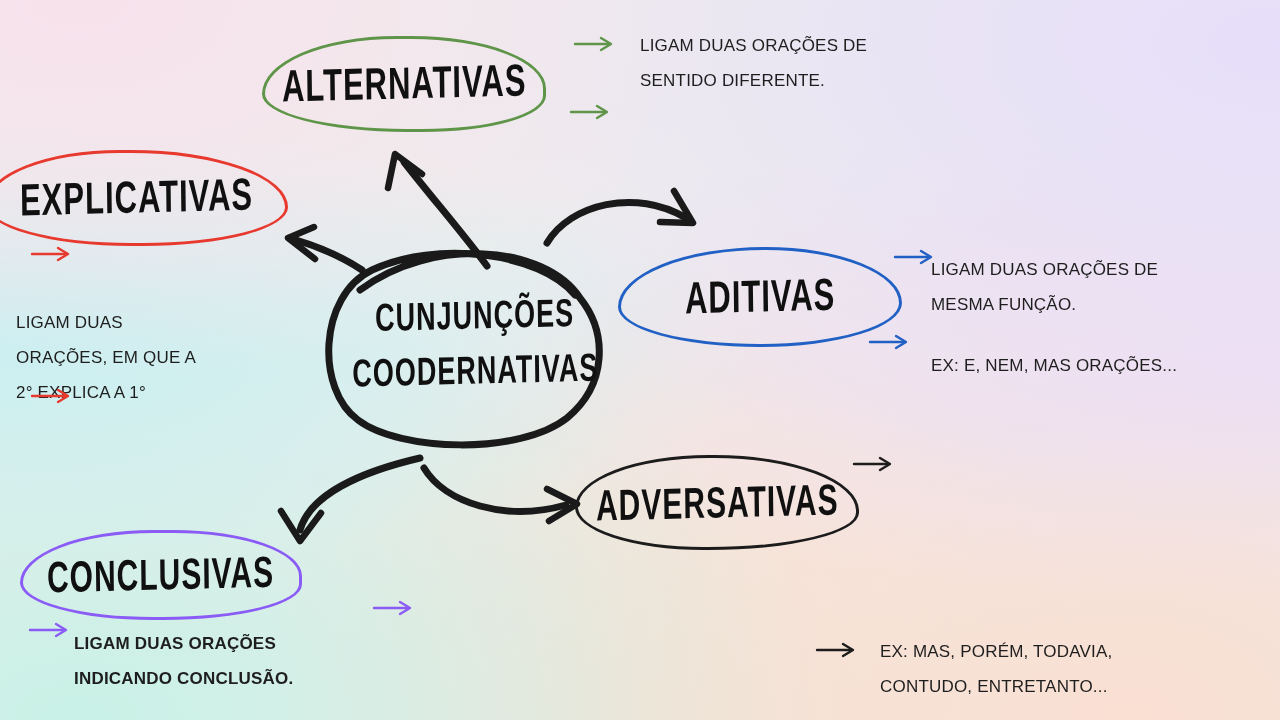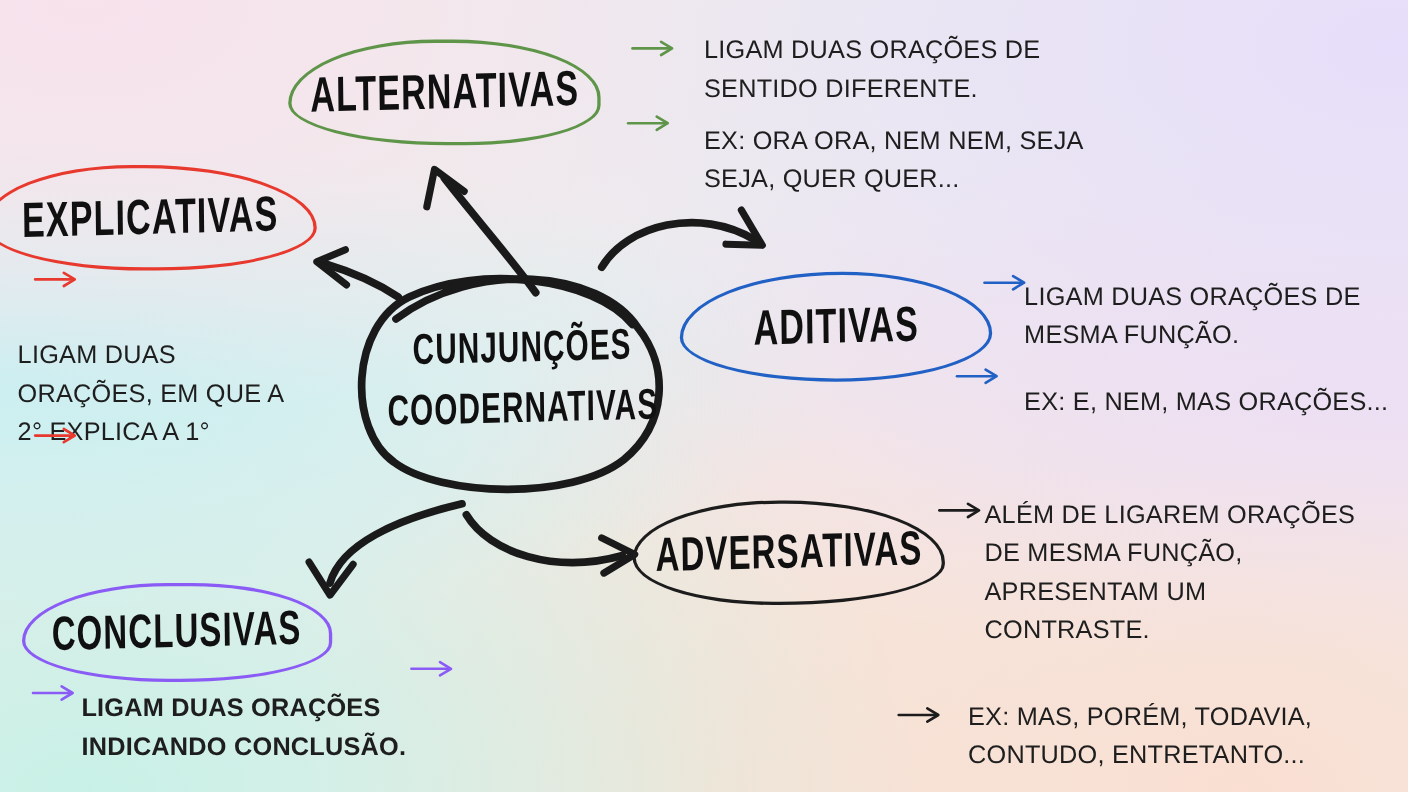--- a/index.html
+++ b/index.html
@@ -27,21 +27,21 @@
   .r3{border-radius:52% 48% 50% 50% / 60% 56% 44% 40%;}
   .r4{border-radius:48% 52% 54% 46% / 56% 60% 40% 46%;}
   .r5{border-radius:50% 48% 52% 50% / 62% 54% 42% 44%;}
   
   .hand{
     display:inline-block;color:#101010;font-weight:bold;letter-spacing:1px;
     transform:scaleY(1.45) rotate(-1deg);transform-origin:center;
     font-family:"Liberation Sans", sans-serif;white-space:pre-line;text-align:center;
   }
   .txt{
-    color:#1e1e1e;font-size:23px;line-height:35px;white-space:pre-line;
+    color:#1e1e1e;font-size:17px;line-height:35px;white-space:pre-line;
     letter-spacing:.2px;
   }
   .sarrow{display:block;}
   .sarrow path{fill:none;stroke:currentColor;stroke-width:2.4;stroke-linecap:round;stroke-linejoin:round;}
   #ink-layer{position:absolute;left:0;top:0;pointer-events:none;}
   #ink-layer path{fill:none;stroke:currentColor;stroke-linecap:round;stroke-linejoin:round;}
 </style>
 </head>
 <body>
 
@@ -80,22 +80,20 @@
   <svg class="sarrow abs" style="left: 573px; top: 36px; color: rgb(95, 149, 73);" width="48" height="16" viewBox="0 0 48 16">
     <path d="M2 8 H36"></path>
       <path d="M28 2 L38 8 L28 14"></path>
   </svg>
   <div class="txt abs" style="left:640px;top:28px;width:400px;">LIGAM DUAS ORAÇÕES DE
 SENTIDO DIFERENTE.</div>
   <svg class="sarrow abs" style="left: 569px; top: 104px; color: rgb(95, 149, 73);" width="48" height="16" viewBox="0 0 48 16">
     <path d="M2 8 H36"></path>
       <path d="M28 2 L38 8 L28 14"></path>
   </svg>
-  <div class="txt abs" style="left:640px;top:110px;width:400px;">EX: ORA ORA, NEM NEM, SEJA
-SEJA, QUER QUER...</div>
 
   <div class="blob r2" style="left: -14px; top: 150px; width: 302px; height: 96px; color: rgb(232, 57, 46);">
     <span class="hand" style="font-size:31px;">EXPLICATIVAS</span>
   </div>
   <svg class="sarrow abs" style="left: 30px; top: 246px; color: rgb(232, 57, 46);" width="48" height="16" viewBox="0 0 48 16">
     <path d="M2 8 H36"></path>
       <path d="M28 2 L38 8 L28 14"></path>
   </svg>
   <div class="txt abs" style="left:16px;top:266px;width:310px;margin-top:39px;">LIGAM DUAS
 ORAÇÕES, EM QUE A
@@ -120,24 +118,20 @@
   </svg>
   <div class="txt abs" style="left:931px;top:348px;width:345px;">EX: E, NEM, MAS ORAÇÕES...</div>
 
   <div class="blob r4" style="left: 575px; top: 455px; width: 284px; height: 95px; border-width: 3.5px; color: rgb(28, 28, 28);">
     <span class="hand" style="font-size:30px;">ADVERSATIVAS</span>
   </div>
   <svg class="sarrow abs" style="left: 852px; top: 456px; color: rgb(28, 28, 28);" width="48" height="16" viewBox="0 0 48 16">
     <path d="M2 8 H36"></path>
       <path d="M28 2 L38 8 L28 14"></path>
   </svg>
-  <div class="txt abs" style="left:895px;top:450px;width:380px;">ALÉM DE LIGAREM ORAÇÕES
-DE MESMA FUNÇÃO,
-APRESENTAM UM
-CONTRASTE.</div>
   <svg class="sarrow abs" style="left: 815px; top: 642px; color: rgb(28, 28, 28);" width="48" height="16" viewBox="0 0 48 16">
     <path d="M2 8 H36"></path>
       <path d="M28 2 L38 8 L28 14"></path>
   </svg>
   <div class="txt abs" style="left:880px;top:634px;width:390px;">EX: MAS, PORÉM, TODAVIA,
 CONTUDO, ENTRETANTO...</div>
 
   <div class="blob r5" style="left: 20px; top: 530px; width: 282px; height: 90px; color: rgb(138, 92, 245);">
     <span class="hand" style="font-size:30px;">CONCLUSIVAS</span>
   </div>

